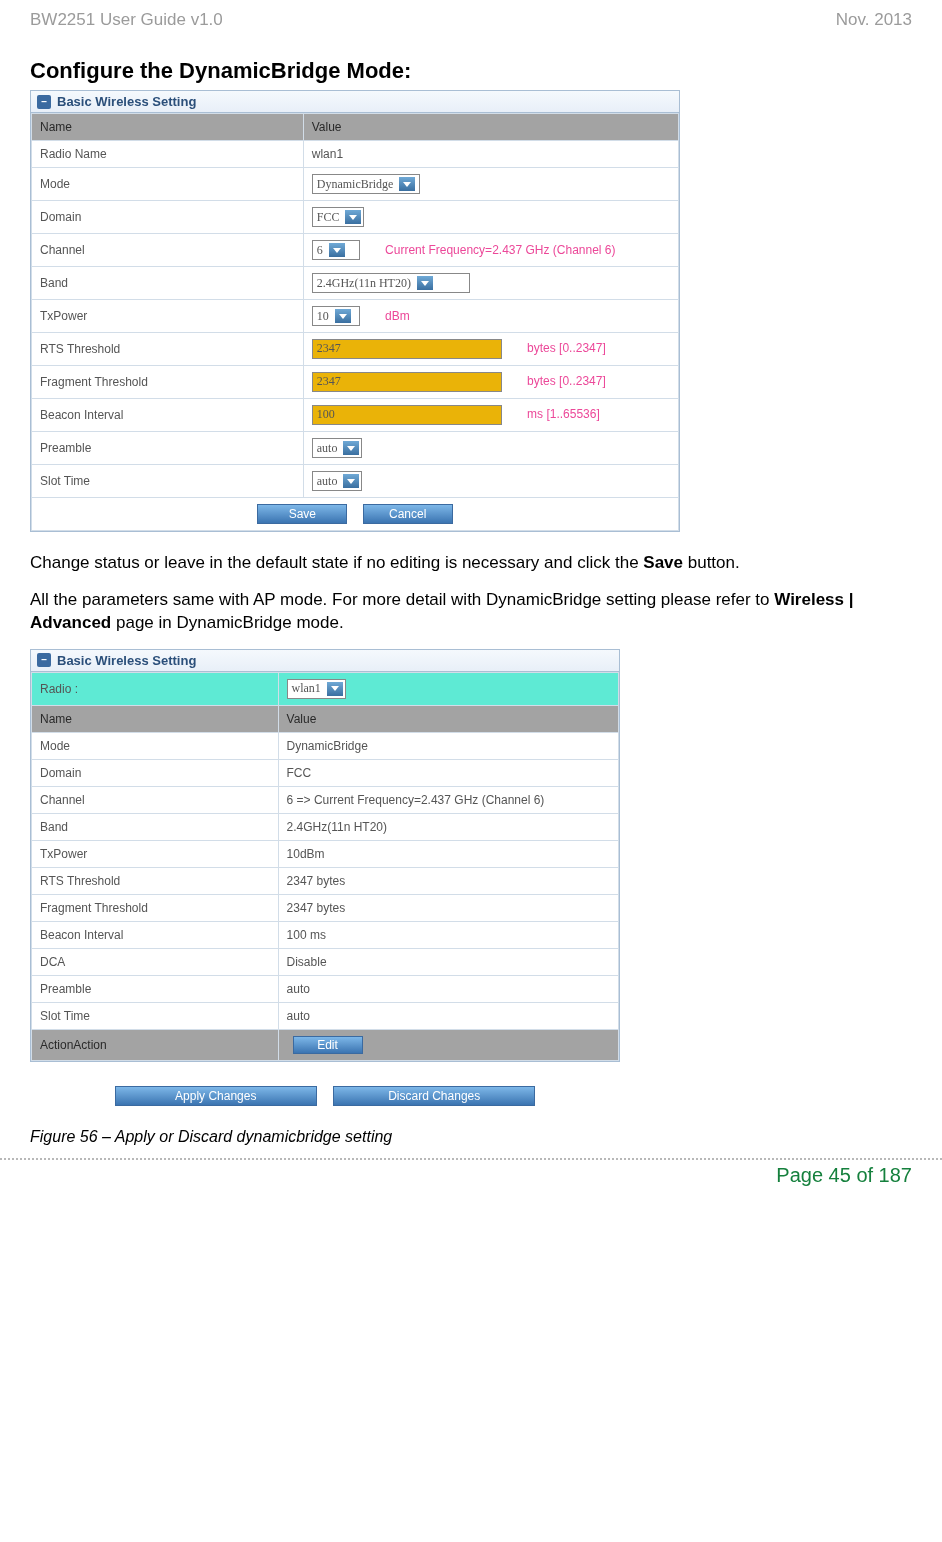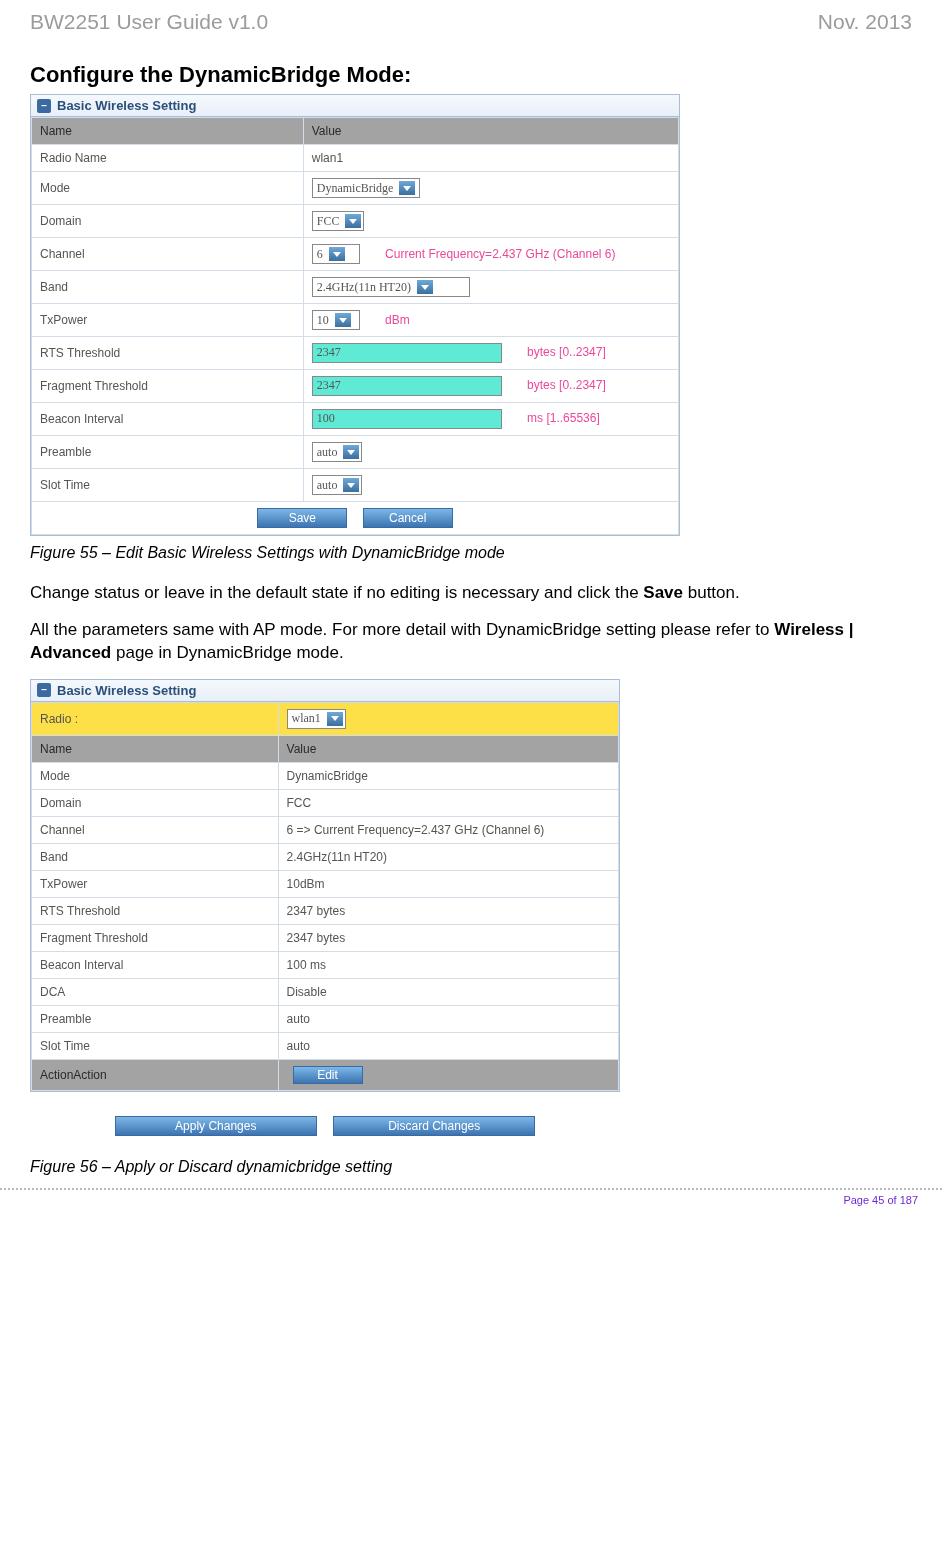--- a/index.html
+++ b/index.html
@@ -11,21 +11,21 @@
     color: #000;
   }
   .page {
     padding: 10px 30px 0 30px;
     box-sizing: border-box;
   }
   .header-row {
     display: flex;
     justify-content: space-between;
     color: #9b9b9b;
-    font-size: 21px;
+    font-size: 17px;
     margin-bottom: 28px;
   }
   .section-heading {
     font-weight: bold;
     font-size: 22px;
     margin: 0 0 6px 0;
   }
   .figure-wrap {
     width: 650px;
   }
@@ -68,21 +68,21 @@
   table.grid td {
     border: 1px solid #d2dde8;
     padding: 6px 8px;
     vertical-align: middle;
   }
   tr.header-accent td {
     background: #a3a3a3;
     color: #2a2a2a;
   }
   tr.radio-row td {
-    background: #fde047;
+    background: #5eead4;
   }
   .col-label { width: 42%; }
   .ui-select {
     display: inline-flex;
     align-items: center;
     border: 1px solid #888;
     background: #fff;
     font-family: "Times New Roman", serif;
     font-size: 12px;
     padding: 0 2px 0 4px;
@@ -99,21 +99,21 @@
     justify-content: center;
   }
   .ui-select .arrow-box::after {
     content: "";
     border-left: 4px solid transparent;
     border-right: 4px solid transparent;
     border-top: 5px solid #fff;
   }
   .ui-input {
     border: 1px solid #888;
-    background: #5eead4;
+    background: #eab308;
     font-family: "Times New Roman", serif;
     font-size: 12px;
     padding: 1px 4px;
     height: 16px;
     width: 180px;
     display: inline-block;
   }
   .after-text {
     margin-left: 22px;
     color: #ec4899;
@@ -152,23 +152,23 @@
     text-align: center;
     padding: 24px 0 14px 0;
   }
   .dotted {
     border: none;
     border-top: 2px dotted #b8b8b8;
     margin: 8px 0 4px 0;
   }
   .footer {
     text-align: right;
-    color: #6d28d9;
-    font-size: 11px;
-    padding: 0 24px 14px 0;
+    color: #15803d;
+    font-size: 20px;
+    padding: 0 30px 14px 0;
   }
 </style>
 </head>
 <body>
 
 <div class="page">
   <div class="header-row">
     <span>BW2251 User Guide v1.0</span>
     <span>Nov.  2013</span>
   </div>
@@ -281,21 +281,20 @@
           <td colspan="2" class="button-row">
             <span class="btn">Save</span>
             <span class="btn">Cancel</span>
           </td>
         </tr>
       </tbody>
         </table>
     </div>
   </div>
 
-  <p class="caption">Figure 55 – Edit Basic Wireless Settings with DynamicBridge mode</p>
 
   <p class="body-text" style="margin-top:20px">
     <span>Change status or leave in the default state if no editing is necessary and click the </span><b>Save</b><span> button.</span>
   </p>
 
   <p class="body-text">
     <span>All the parameters same with AP mode. For more detail with DynamicBridge setting please refer to </span><b>Wireless | Advanced</b><span> page in DynamicBridge mode.</span>
   </p>
 
   <div class="figure-wrap small">

